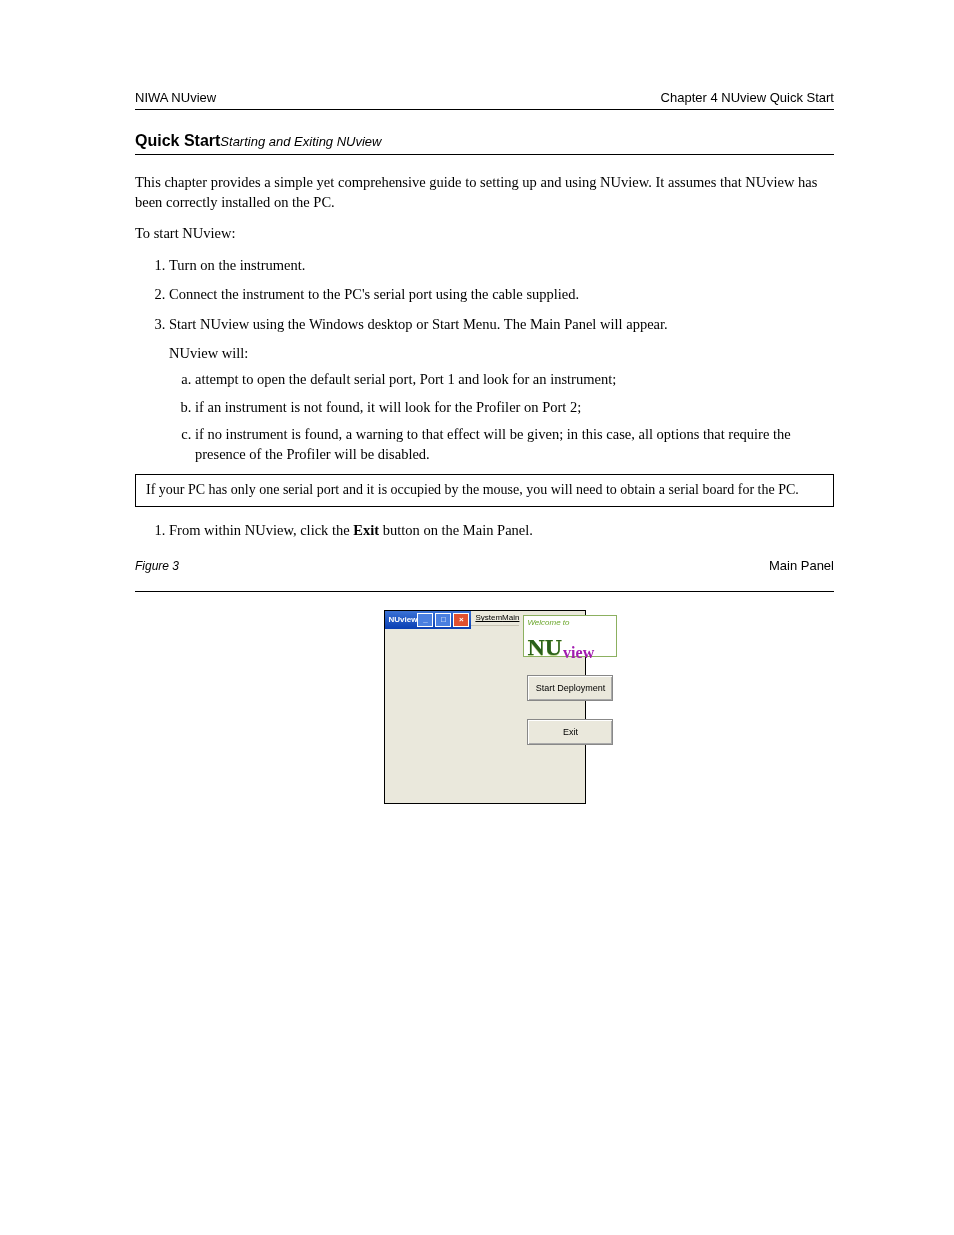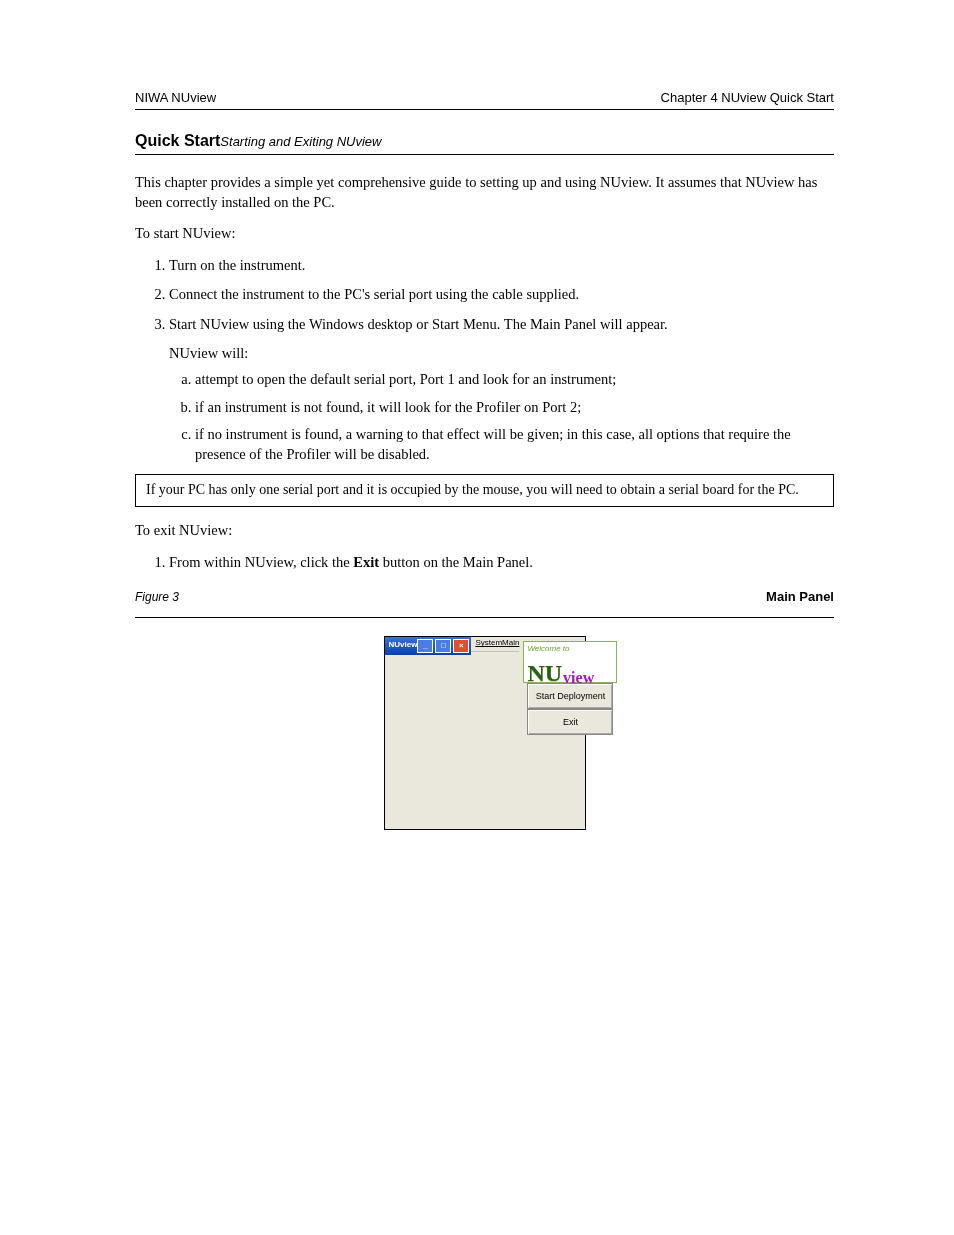--- a/index.html
+++ b/index.html
@@ -61,30 +61,30 @@
     padding: 6px 10px;
     font-size: 14px;
     margin: 6px 0 14px 0;
   }
   .fig-title-row {
     margin-top: 16px;
     display: flex;
     justify-content: space-between;
     align-items: baseline;
     border-bottom: 1px solid #000;
-    padding-bottom: 11px;
+    padding-bottom: 17px;
   }
   .fig-label {
     font-family: Arial, Helvetica, sans-serif;
     font-size: 12px;
     font-style: italic;
   }
   .fig-name {
     font-family: Arial, Helvetica, sans-serif;
-    font-weight: bold;
+    font-weight: normal;
     font-size: 13px;
   }
   .screenshot-wrap {
     margin-top: 18px;
     width: 100%;
   }
   .screenshot {
     margin: 0 auto;
     width: 200px;
     height: 192px;
@@ -124,21 +124,21 @@
     padding-left: 4px;
     font-size: 8px;
     color: #000;
   }
   .win-menu span { text-decoration: underline; text-decoration-skip-ink: none; }
   .win-body {
     flex: 1;
     padding: 4px;
     display: flex;
     flex-direction: column;
-    gap: 0;
+    gap: 18px;
   }
   .logo-box {
     width: 94px; height: 42px;
     border: 1px solid #8cb060;
     background: #fff;
     padding: 2px 3px;
     box-sizing: border-box;
   }
   .logo-box .welcome {
     color: #6aa62a;
@@ -218,21 +218,20 @@
         <ol class="sub">
           <li>attempt to open the default serial port, Port 1 and look for an instrument;</li>
           <li>if an instrument is not found, it will look for the Profiler on Port 2;</li>
           <li>if no instrument is found, a warning to that effect will be given; in this case, all options that require the presence of the Profiler will be disabled.</li>
         </ol>
       </li>
     </ol>
 
     <div class="boxed-note">If your PC has only one serial port and it is occupied by the mouse, you will need to obtain a serial board for the PC.</div>
 
-    <p>To exit NUview:</p>
 
     <ol class="steps">
       <li>
         <span>From within NUview, click the </span><b>Exit</b><span> button on the Main Panel.</span>
       </li>
     </ol>
 
     <div class="fig-title-row">
       <span class="fig-label">Figure 3</span>
       <span class="fig-name">Main Panel</span>

